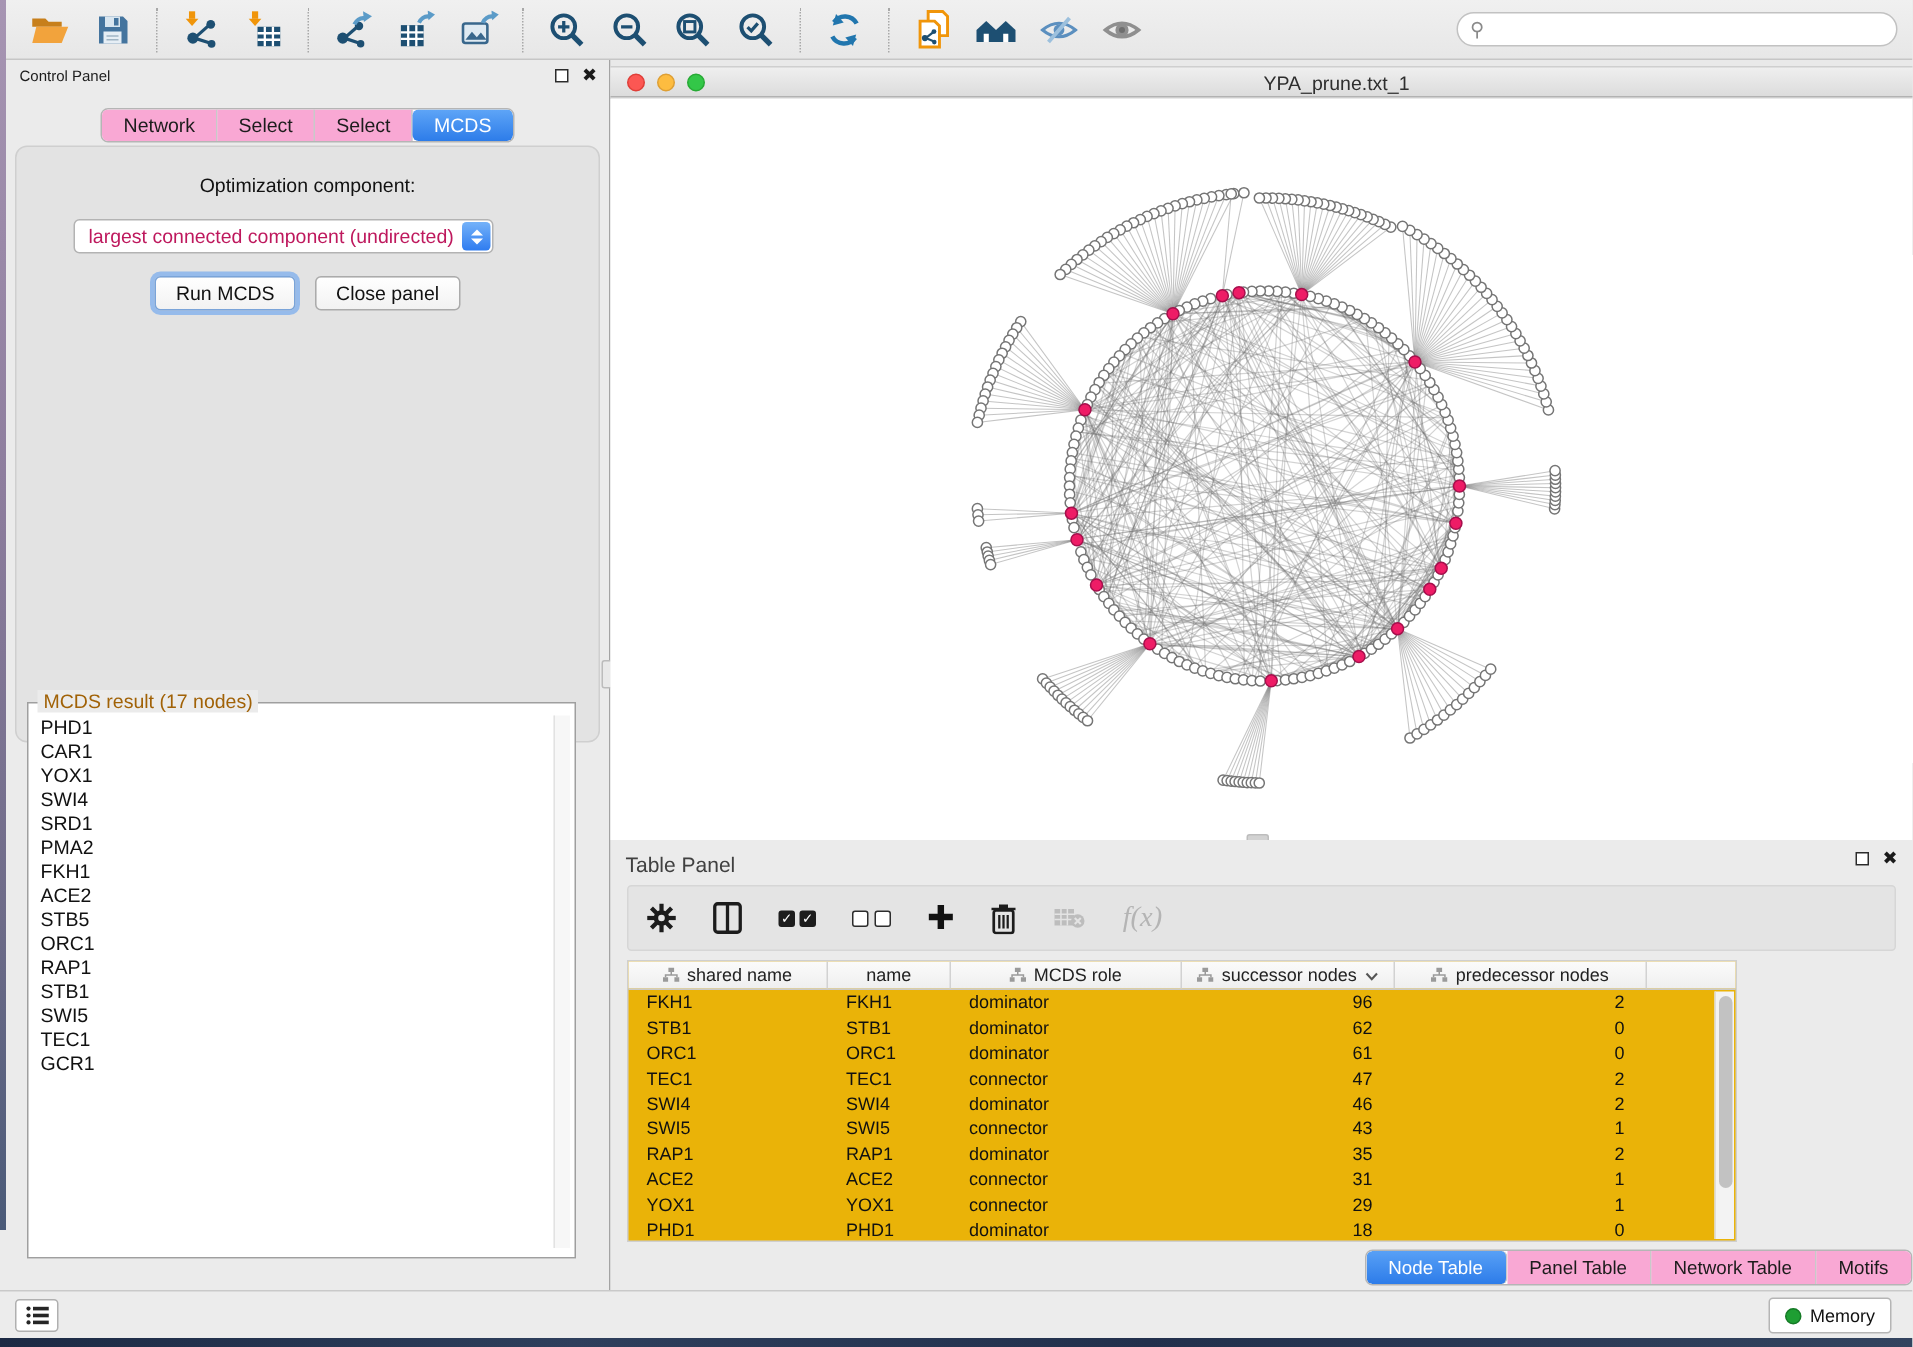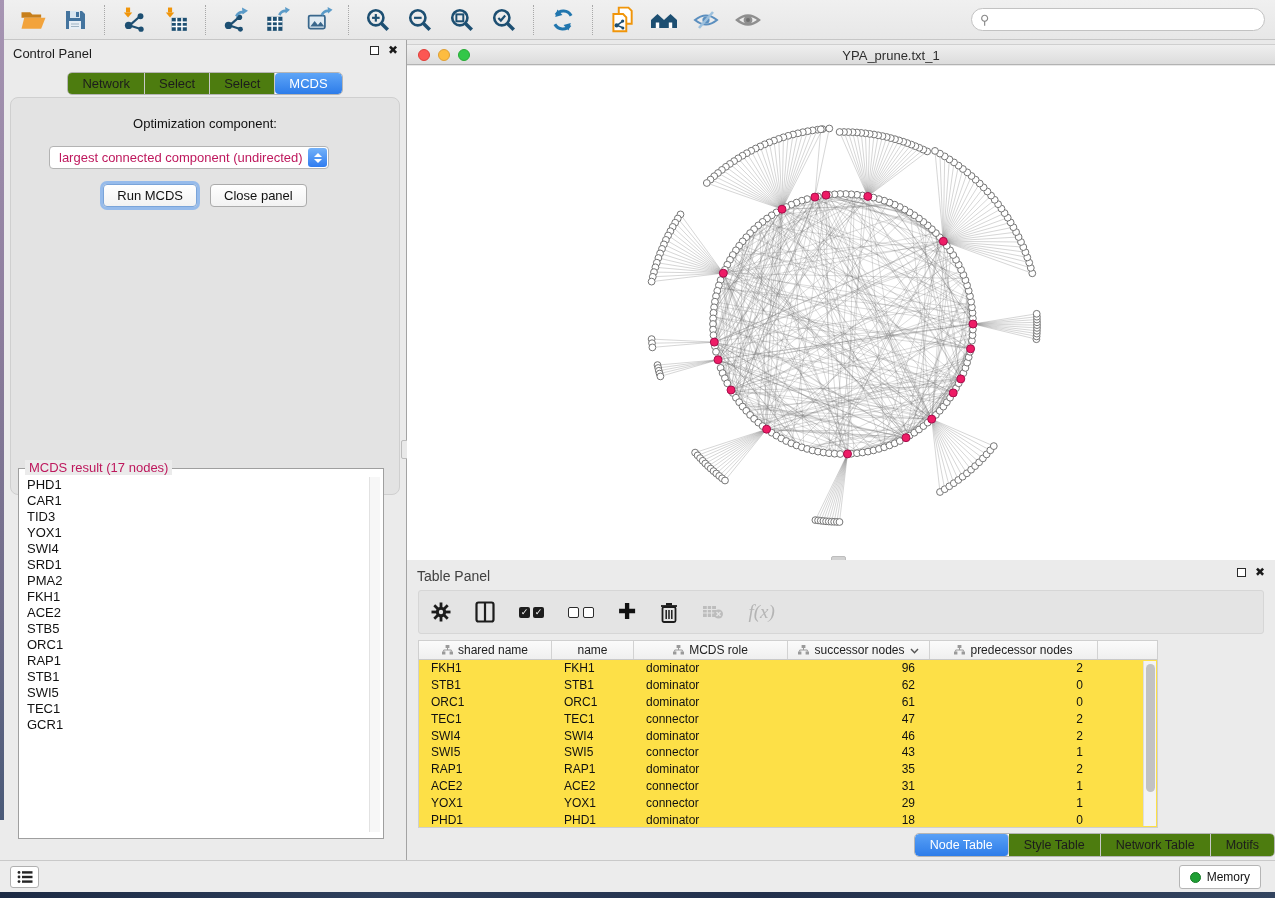--- a/index.html
+++ b/index.html
@@ -21,28 +21,28 @@
   .tb-icon { width:30px; height:30px; margin:0 6px; display:flex; align-items:center; justify-content:center; cursor:default; }
   .tb-sep { width:0; height:30px; border-left:1px dotted #a8a8a8; margin:0 8px; }
   #search-box { position:absolute; right:10px; top:8px; width:294px; height:23px;
     background:#fff; border:1px solid #c2c2c2; border-radius:12px;
     display:flex; align-items:center; padding-left:8px; color:#8a8a8a; }
   #search-box .mag { font-size:13px; color:#8a8a8a; }
 
   
   #control-panel { left:4px; top:40px; width:402px; height:820px; background:#ebebeb; }
   #cp-header { position:absolute; left:0; top:0; width:100%; height:26px; }
-  #cp-title { position:absolute; left:9px; top:6px; font-size:13px; color:#1c1c1c; }
+  #cp-title { position:absolute; left:9px; top:6px; font-size:10px; color:#1c1c1c; }
   .win-btns { position:absolute; right:8px; top:5px; display:flex; gap:9px; align-items:center; }
   .float-ico { width:9px; height:9px; border:1.5px solid #2b2b2b; background:#fff; display:inline-block; }
   .close-ico { font-size:12px; font-weight:bold; color:#1a1a1a; line-height:10px; }
 
   .seg-tabs { display:flex; border:1px solid #b5b5b5; border-radius:5px; background:#fff; overflow:hidden; }
   #cp-tabs-wrap { position:absolute; left:0; top:32px; width:100%; display:flex; justify-content:center; }
-  .seg-tab { padding:3px 14px; font-size:13px; color:#1c1c1c; background:#4d7c0f;
+  .seg-tab { padding:3px 14px; font-size:13px; color:#1c1c1c; background:#f9a8d4;
     border-right:1px solid #c9c9c9; cursor:default; }
   .seg-tab:last-child { border-right:none; }
   .seg-tab.sel { background:linear-gradient(#5ea5f7,#2d7ce9); color:#fff; border-radius:4px; }
 
   #cp-content { position:absolute; left:6px; top:57px; width:390px; height:398px;
     background:#e3e3e3; border:1px solid #cfcfcf; border-radius:8px; }
   #opt-label { position:absolute; left:0; top:18px; width:100%; text-align:center;
     font-size:13px; color:#111; }
   #criterion-select { position:absolute; left:38px; top:48px; width:280px; height:23px;
     background:#fff; border:1px solid #b3b3b3; border-radius:4px;
@@ -53,21 +53,21 @@
   .tri-up { width:0; height:0; border-left:4px solid transparent; border-right:4px solid transparent; border-bottom:4px solid #fff; }
   .tri-dn { width:0; height:0; border-left:4px solid transparent; border-right:4px solid transparent; border-top:4px solid #fff; }
   #cp-buttons { position:absolute; left:0; top:86px; width:100%; display:flex; justify-content:center; gap:13px; }
   .push-btn { font-size:13px; color:#111; background:linear-gradient(#ffffff,#f2f2f2);
     border:1px solid #ababab; border-radius:4px; padding:3px 13px; cursor:default; }
   .push-btn.focused { box-shadow:0 0 0 3px rgba(98,160,240,.6); border-color:#7aa4d9; }
 
   #mcds-fieldset { position:absolute; left:14px; top:428px; width:366px; height:371px;
     background:#fff; border:1px solid #9f9f9f; }
   #mcds-legend { position:absolute; left:6px; top:-9px; background:#ebebeb; padding:0 4px;
-    font-size:13px; color:#be185d; }
+    font-size:13px; color:#a16207; }
   
   #mcds-list { position:absolute; left:2px; top:8px; right:16px; bottom:4px;
     overflow:hidden; font-size:13px; color:#111; }
   .mcds-item { padding:1.1px 0 1.1px 6px; line-height:13.8px; }
   #mcds-scroll { position:absolute; right:3px; top:8px; bottom:6px; width:11px;
     background:#f7f7f7; border-left:1px solid #e2e2e2; }
 
   
   #vsplit { left:406px; top:40px; width:1px; height:820px; background:#a3a3a3; }
   #vsplit-grip { left:401px; top:440px; width:10px; height:19px; background:#e9e9e9;
@@ -99,21 +99,21 @@
     font-size:9px; line-height:11px; text-align:center; display:inline-block; }
   .cb + .cb { margin-left:3px; }
   .cbe { width:11px; height:11px; background:#fff; border:1.6px solid #2c2c2c;
     border-radius:2px; display:inline-block; }
   .cbe + .cbe { margin-left:4px; }
   .plus-ico { font-size:22px; font-weight:bold; color:#111; line-height:20px; }
   .fx-ico { font-family:"Liberation Serif","DejaVu Serif",serif; font-style:italic;
     font-size:19px; color:#b4b4b4; }
 
   #node-table { position:absolute; left:11px; top:80px; width:740px; height:188px;
-    background:#fde047; border:1px solid #cfcfcf; }
+    background:#eab308; border:1px solid #cfcfcf; }
   #nt-header { display:flex; height:19px; background:linear-gradient(#fbfbfb,#efefef);
     border-bottom:1px solid #c9c9c9; font-size:12px; color:#222; }
   .hcell { display:flex; align-items:center; justify-content:center; gap:5px;
     border-right:1px solid #d2d2d2; height:100%; overflow:hidden; }
   .hcell.filler { border-right:none; flex:1; }
   .hier-ico svg { display:block; }
   .nt-row { display:flex; height:16.8px; font-size:12px; color:#111; align-items:center; }
   .cell { overflow:hidden; white-space:nowrap; }
   .cell.l { padding-left:12px; text-align:left; }
   .cell.r { padding-right:15px; text-align:right; }
@@ -339,21 +339,20 @@
         <button class="push-btn focused">Run MCDS</button>
         <button class="push-btn">Close panel</button>
       </div>
     </div>
 
     <div id="mcds-fieldset">
       <span id="mcds-legend">MCDS result (17 nodes)</span>
       <div id="mcds-list">
           <div class="mcds-item">PHD1</div>
           <div class="mcds-item">CAR1</div>
-          <div class="mcds-item">TID3</div>
           <div class="mcds-item">YOX1</div>
           <div class="mcds-item">SWI4</div>
           <div class="mcds-item">SRD1</div>
           <div class="mcds-item">PMA2</div>
           <div class="mcds-item">FKH1</div>
           <div class="mcds-item">ACE2</div>
           <div class="mcds-item">STB5</div>
           <div class="mcds-item">ORC1</div>
           <div class="mcds-item">RAP1</div>
           <div class="mcds-item">STB1</div>
@@ -1387,21 +1386,21 @@
           </div>
         </div>
       <div id="nt-scroll">
           <div id="nt-thumb"></div>
         </div>
     </div>
 
     <div id="tp-tabs-wrap">
       <div class="seg-tabs" id="tp-tabs">
           <div class="seg-tab sel">Node Table</div>
-          <div class="seg-tab">Style Table</div>
+          <div class="seg-tab">Panel Table</div>
           <div class="seg-tab">Network Table</div>
           <div class="seg-tab">Motifs</div>
         </div>
     </div>
   </div>
 
   <div id="status-bar" class="abs">
     <div id="list-btn">
       <svg width="16" height="14" viewBox="0 0 16 14">
           <g fill="#262626">

